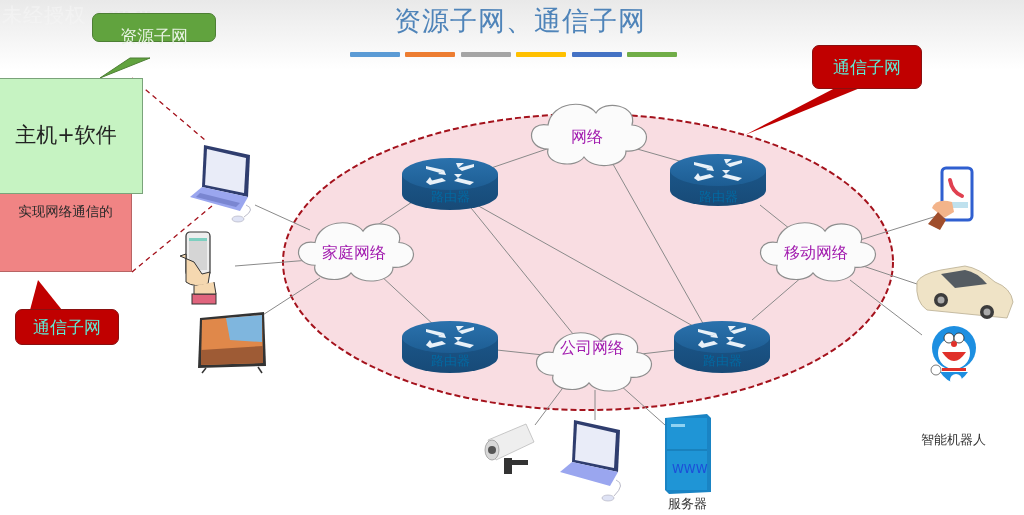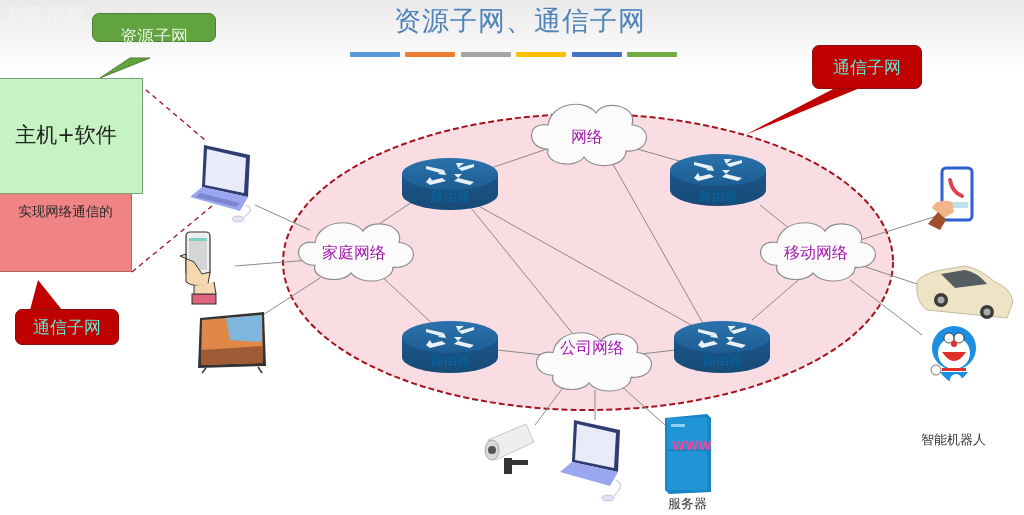--- a/index.html
+++ b/index.html
@@ -205,21 +205,21 @@
 <div class="label" style="left:784px;top:243px;">移动网络</div>
 <div class="label" style="left:560px;top:338px;">公司网络</div>
 
 <div class="rtr-label" style="left:431px;top:188px;">路由器</div>
 <div class="rtr-label" style="left:699px;top:188px;">路由器</div>
 <div class="rtr-label" style="left:431px;top:352px;">路由器</div>
 <div class="rtr-label" style="left:703px;top:352px;">路由器</div>
 
 <div class="small-label" style="left:921px;top:385px;margin-top:46px;">智能机器人</div>
 <div class="small-label" style="left:668px;top:495px;text-align:right;">服务器</div>
-<div class="abs" style="left:672px;top:439px;font-size:12px;font-weight:bold;color:#ec4899;">WWW</div>
+<div class="abs" style="left:672px;top:462px;font-size:12px;font-weight:normal;color:#1d4ed8;">WWW</div>
 
 <div id="host-box" class="abs">
   <div id="host-text">主机+软件</div>
 </div>
 <div id="comm-box" class="abs">
   <div style="padding-top:7px;">
     <span class="comm-line">实现网络通信的</span>
   </div>
 </div>
 

